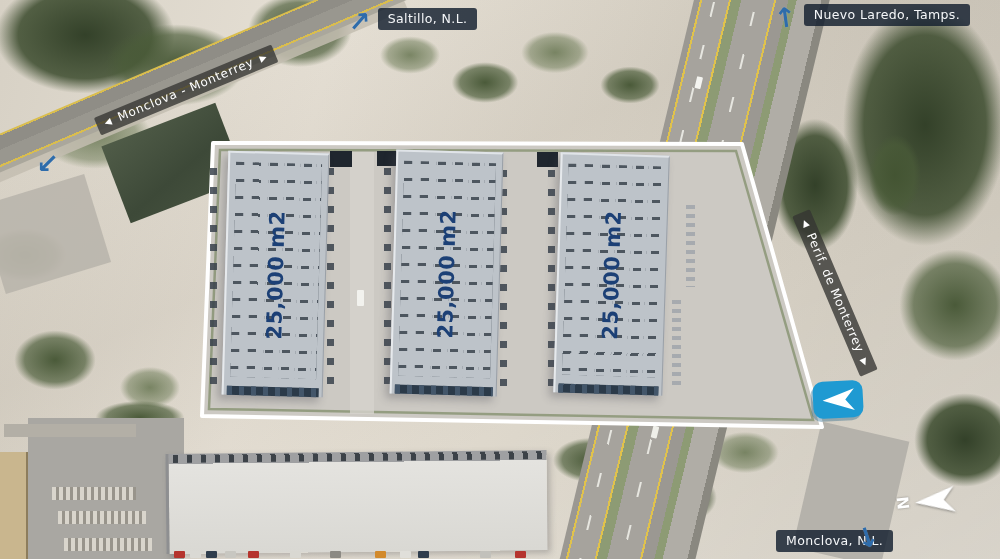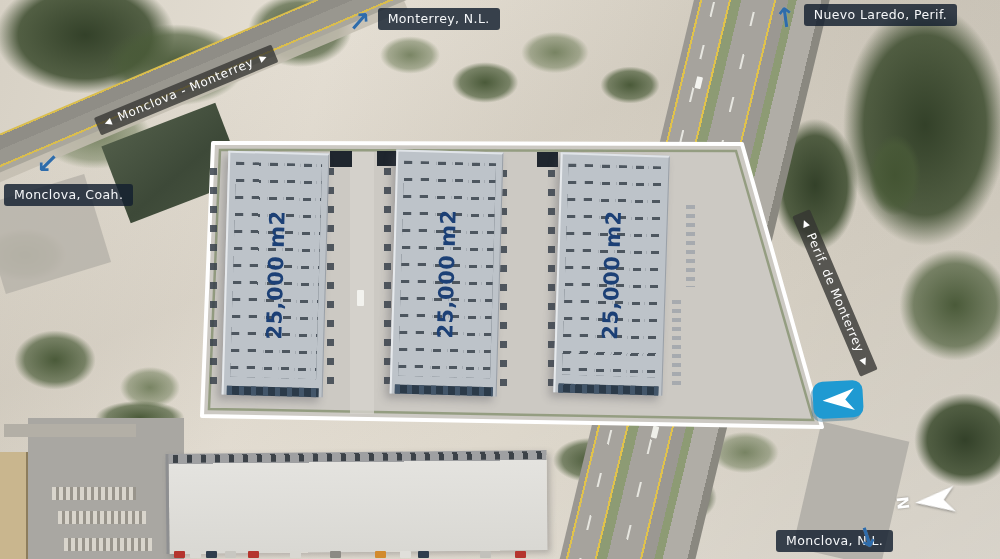--- a/index.html
+++ b/index.html
@@ -166,28 +166,27 @@
   </div>
   <div class="abs bldg" style="left:393px;top:151px;width:104px;height:242px;transform:rotate(1.6deg);">
     <span class="area-label">25,000 m2</span>
   </div>
   <div class="abs bldg" style="left:557px;top:154px;width:106px;height:238px;transform:rotate(1.8deg);">
     <span class="area-label">25,000 m2</span>
   </div>
 
   <div class="abs dest" style="left:348px;top:8px;">
     <span class="arrow-icon" style="transform:rotate(-4deg);">↗</span>
-    <span class="label-box">Monterrey, N.L.</span>
+    <span class="label-box">Saltillo, N.L.</span>
   </div>
   <div class="abs dest" style="left:774px;top:4px;">
     <span class="arrow-icon" style="transform:rotate(-8deg);">↑</span>
-    <span class="label-box">Nuevo Laredo, Perif.</span>
+    <span class="label-box">Nuevo Laredo, Tamps.</span>
   </div>
   <span class="abs arrow-icon" style="left:36px;top:150px;">↙</span>
-  <span class="abs label-box" style="left:4px;top:184px;">Monclova, Coah.</span>
   <span class="abs label-box" style="left:776px;top:530px;">Monclova, N.L.</span>
   <span class="abs arrow-icon" style="left:856px;top:524px;transform:rotate(-18deg);">↓</span>
 
   <div class="abs road-label" style="left:186px;top:90px;transform:translate(-50%,-50%) rotate(-22.5deg);">
     <span class="tri">◀</span>
     <span>Monclova - Monterrey</span>
     <span class="tri">▶</span>
   </div>
   <div class="abs road-label" style="left:835px;top:293px;transform:translate(-50%,-50%) rotate(67deg);">
     <span class="tri">◀</span>

